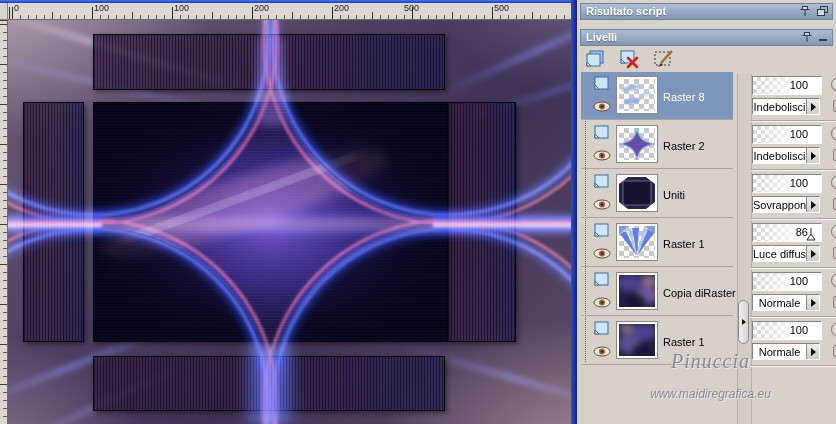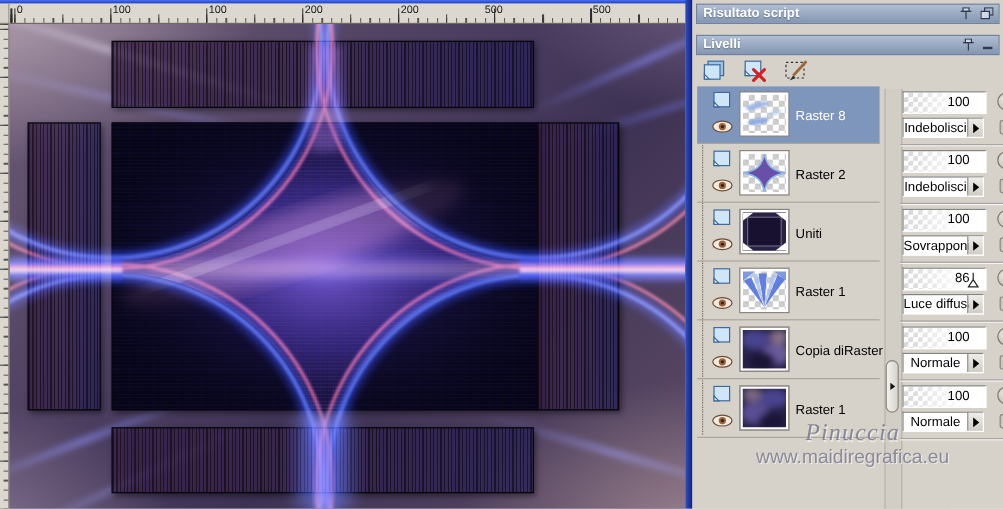--- a/index.html
+++ b/index.html
@@ -108,21 +108,21 @@
   .ddbtn .arr{width:0;height:0;border-left:5px solid #000;border-top:4px solid transparent;border-bottom:4px solid transparent;}
   .edge-circle{position:absolute;right:-10px;top:5px;width:15px;height:15px;border-radius:50%;
     background:radial-gradient(circle at 35% 35%,#e8e5de,#b9b5ac);border:1px solid #7c786f;box-sizing:border-box;}
   .edge-square{position:absolute;right:-9px;top:28px;width:12px;height:12px;border-radius:2px;
     background:#ccc8c0;border:1px solid #8a8680;box-sizing:border-box;}
 
   
   #wm{position:absolute;left:618px;top:350px;width:185px;text-align:center;z-index:60;pointer-events:none;}
   #wm .wm1{font-family:"Liberation Serif",serif;font-style:italic;font-size:20px;letter-spacing:1px;
     color:rgba(125,125,142,.9);text-shadow:1px 1px 0 rgba(255,255,255,.55);}
-  #wm .wm2{font-size:16px;color:rgba(125,125,142,.85);text-shadow:1px 1px 0 rgba(255,255,255,.5);margin-top:0;}
+  #wm .wm2{font-size:12px;color:rgba(125,125,142,.85);text-shadow:1px 1px 0 rgba(255,255,255,.5);margin-top:14px;font-style:italic;}
 </style>
 </head>
 <body>
 
 <div id="app">
 
   <div class="win-topstrip"></div>
   <div class="win-rightstrip"></div>
   <div class="ruler-corner"></div>
 

